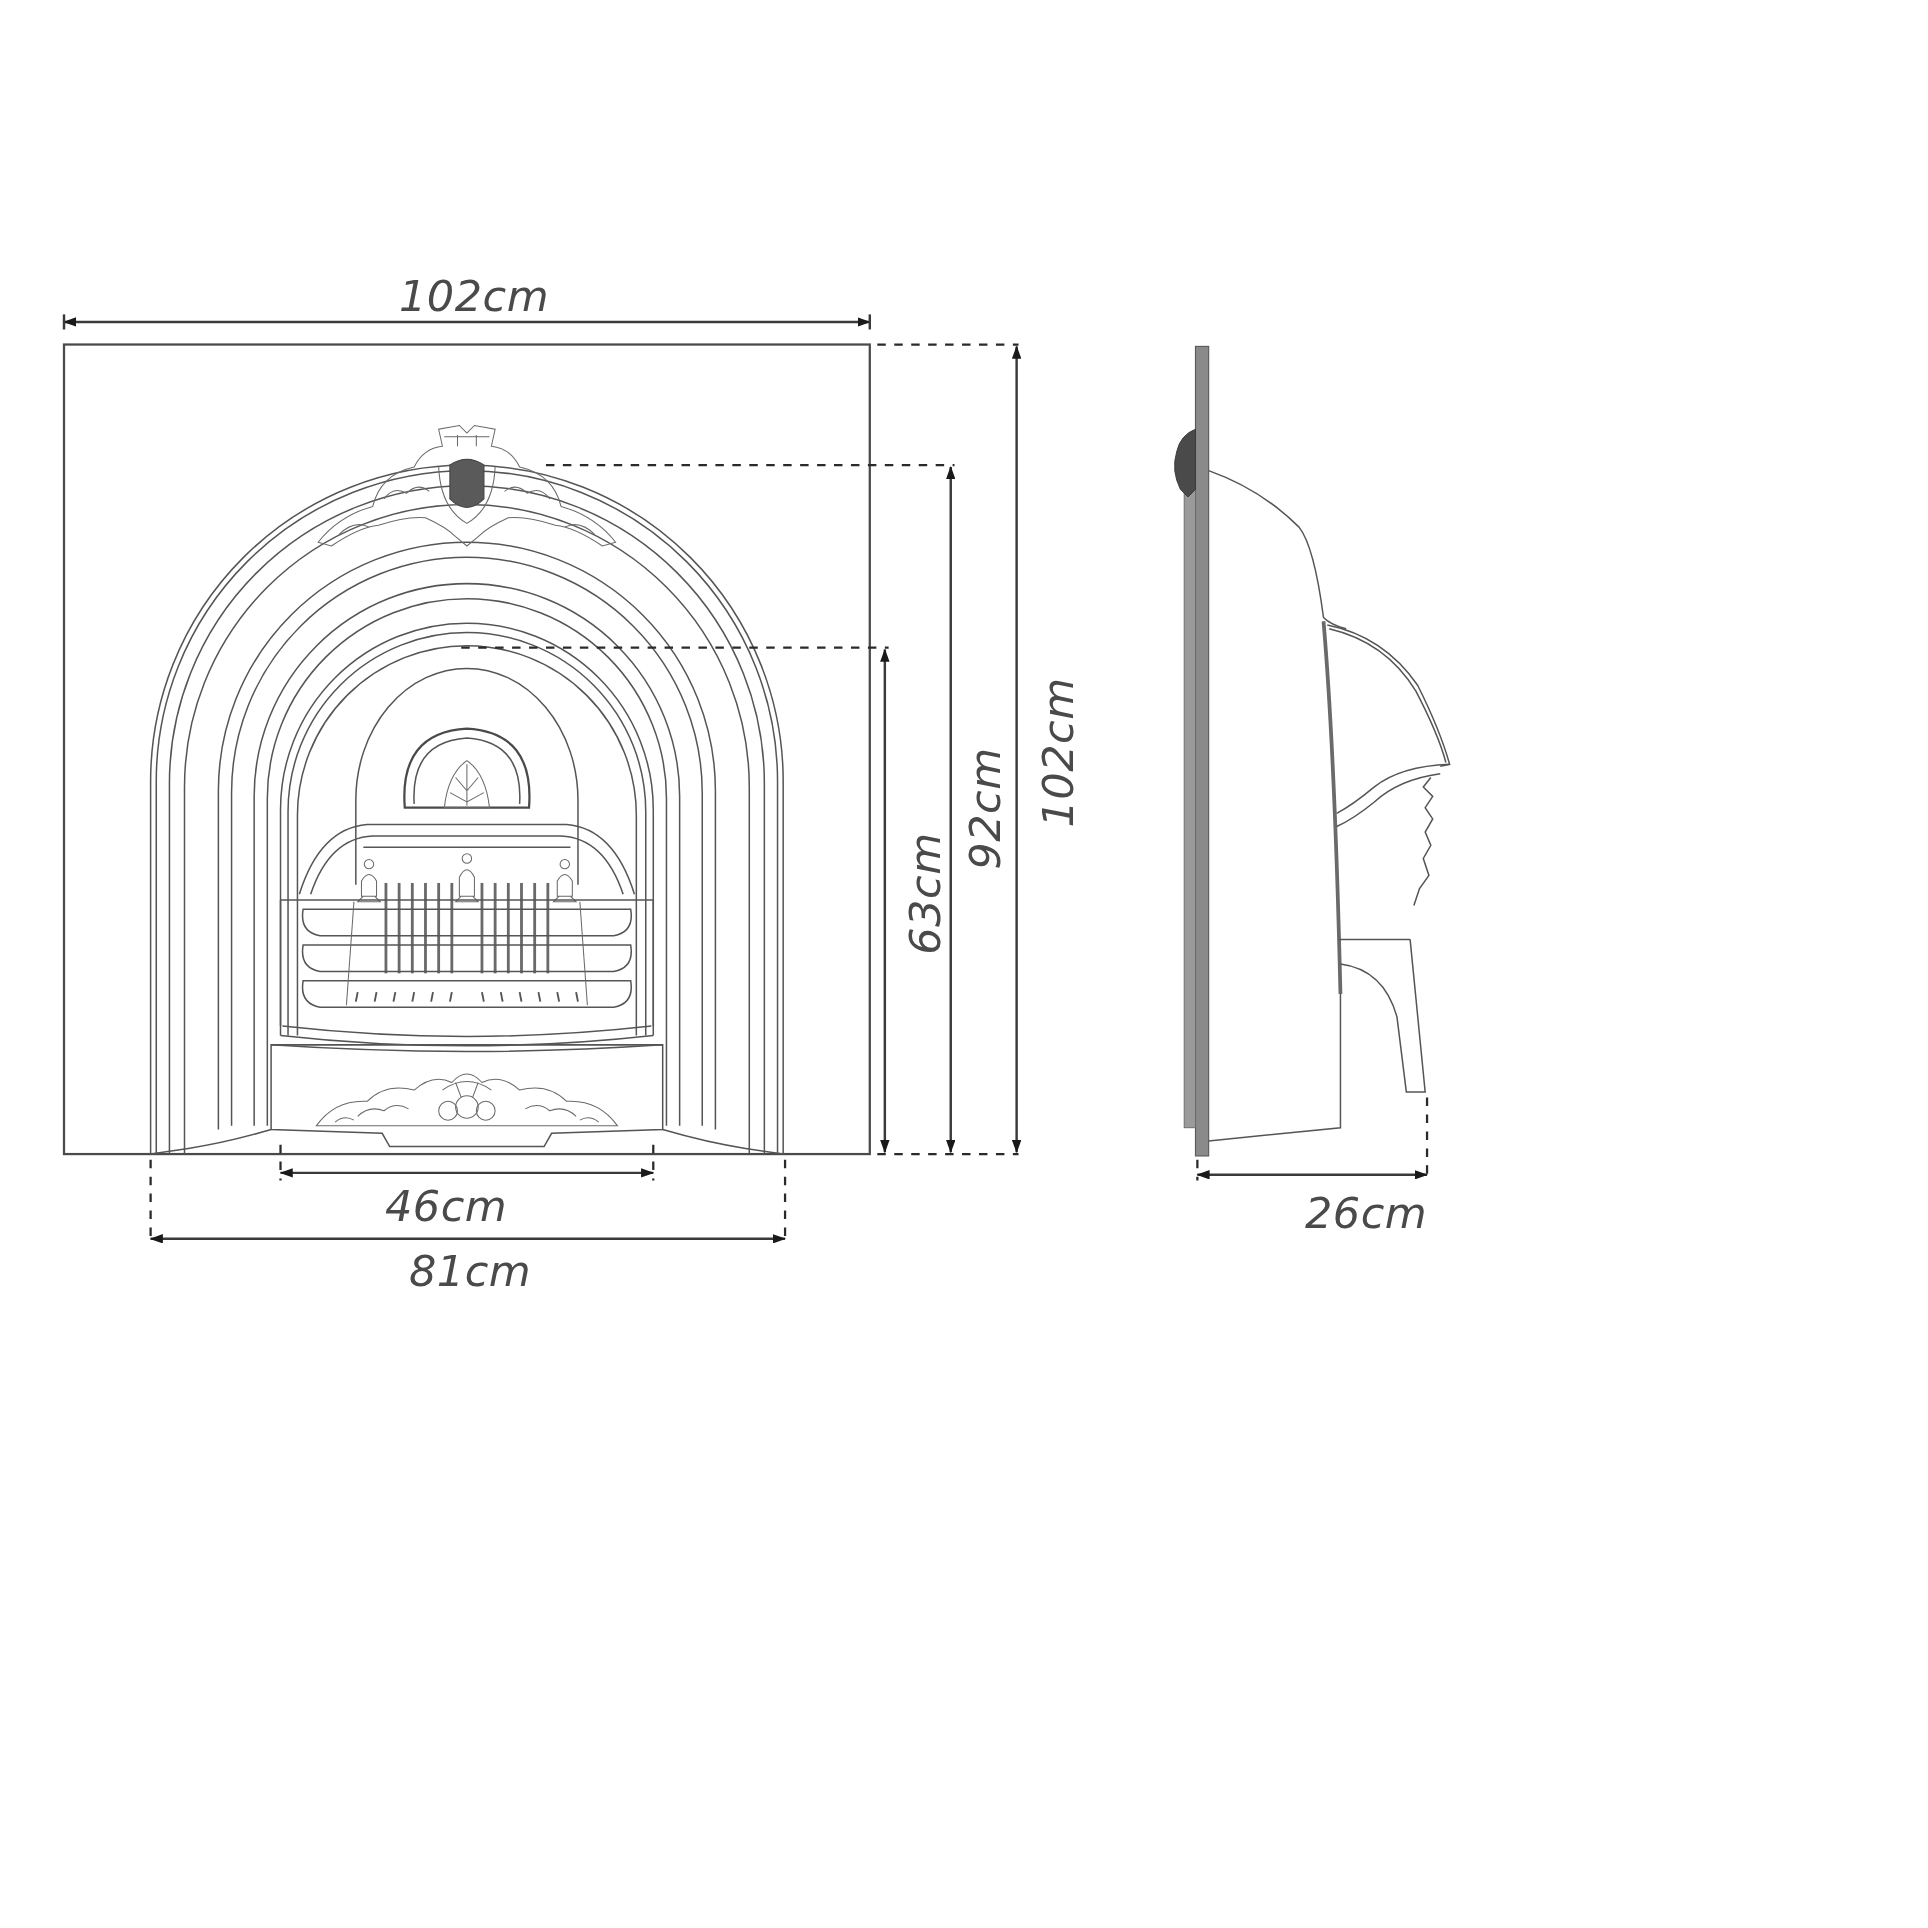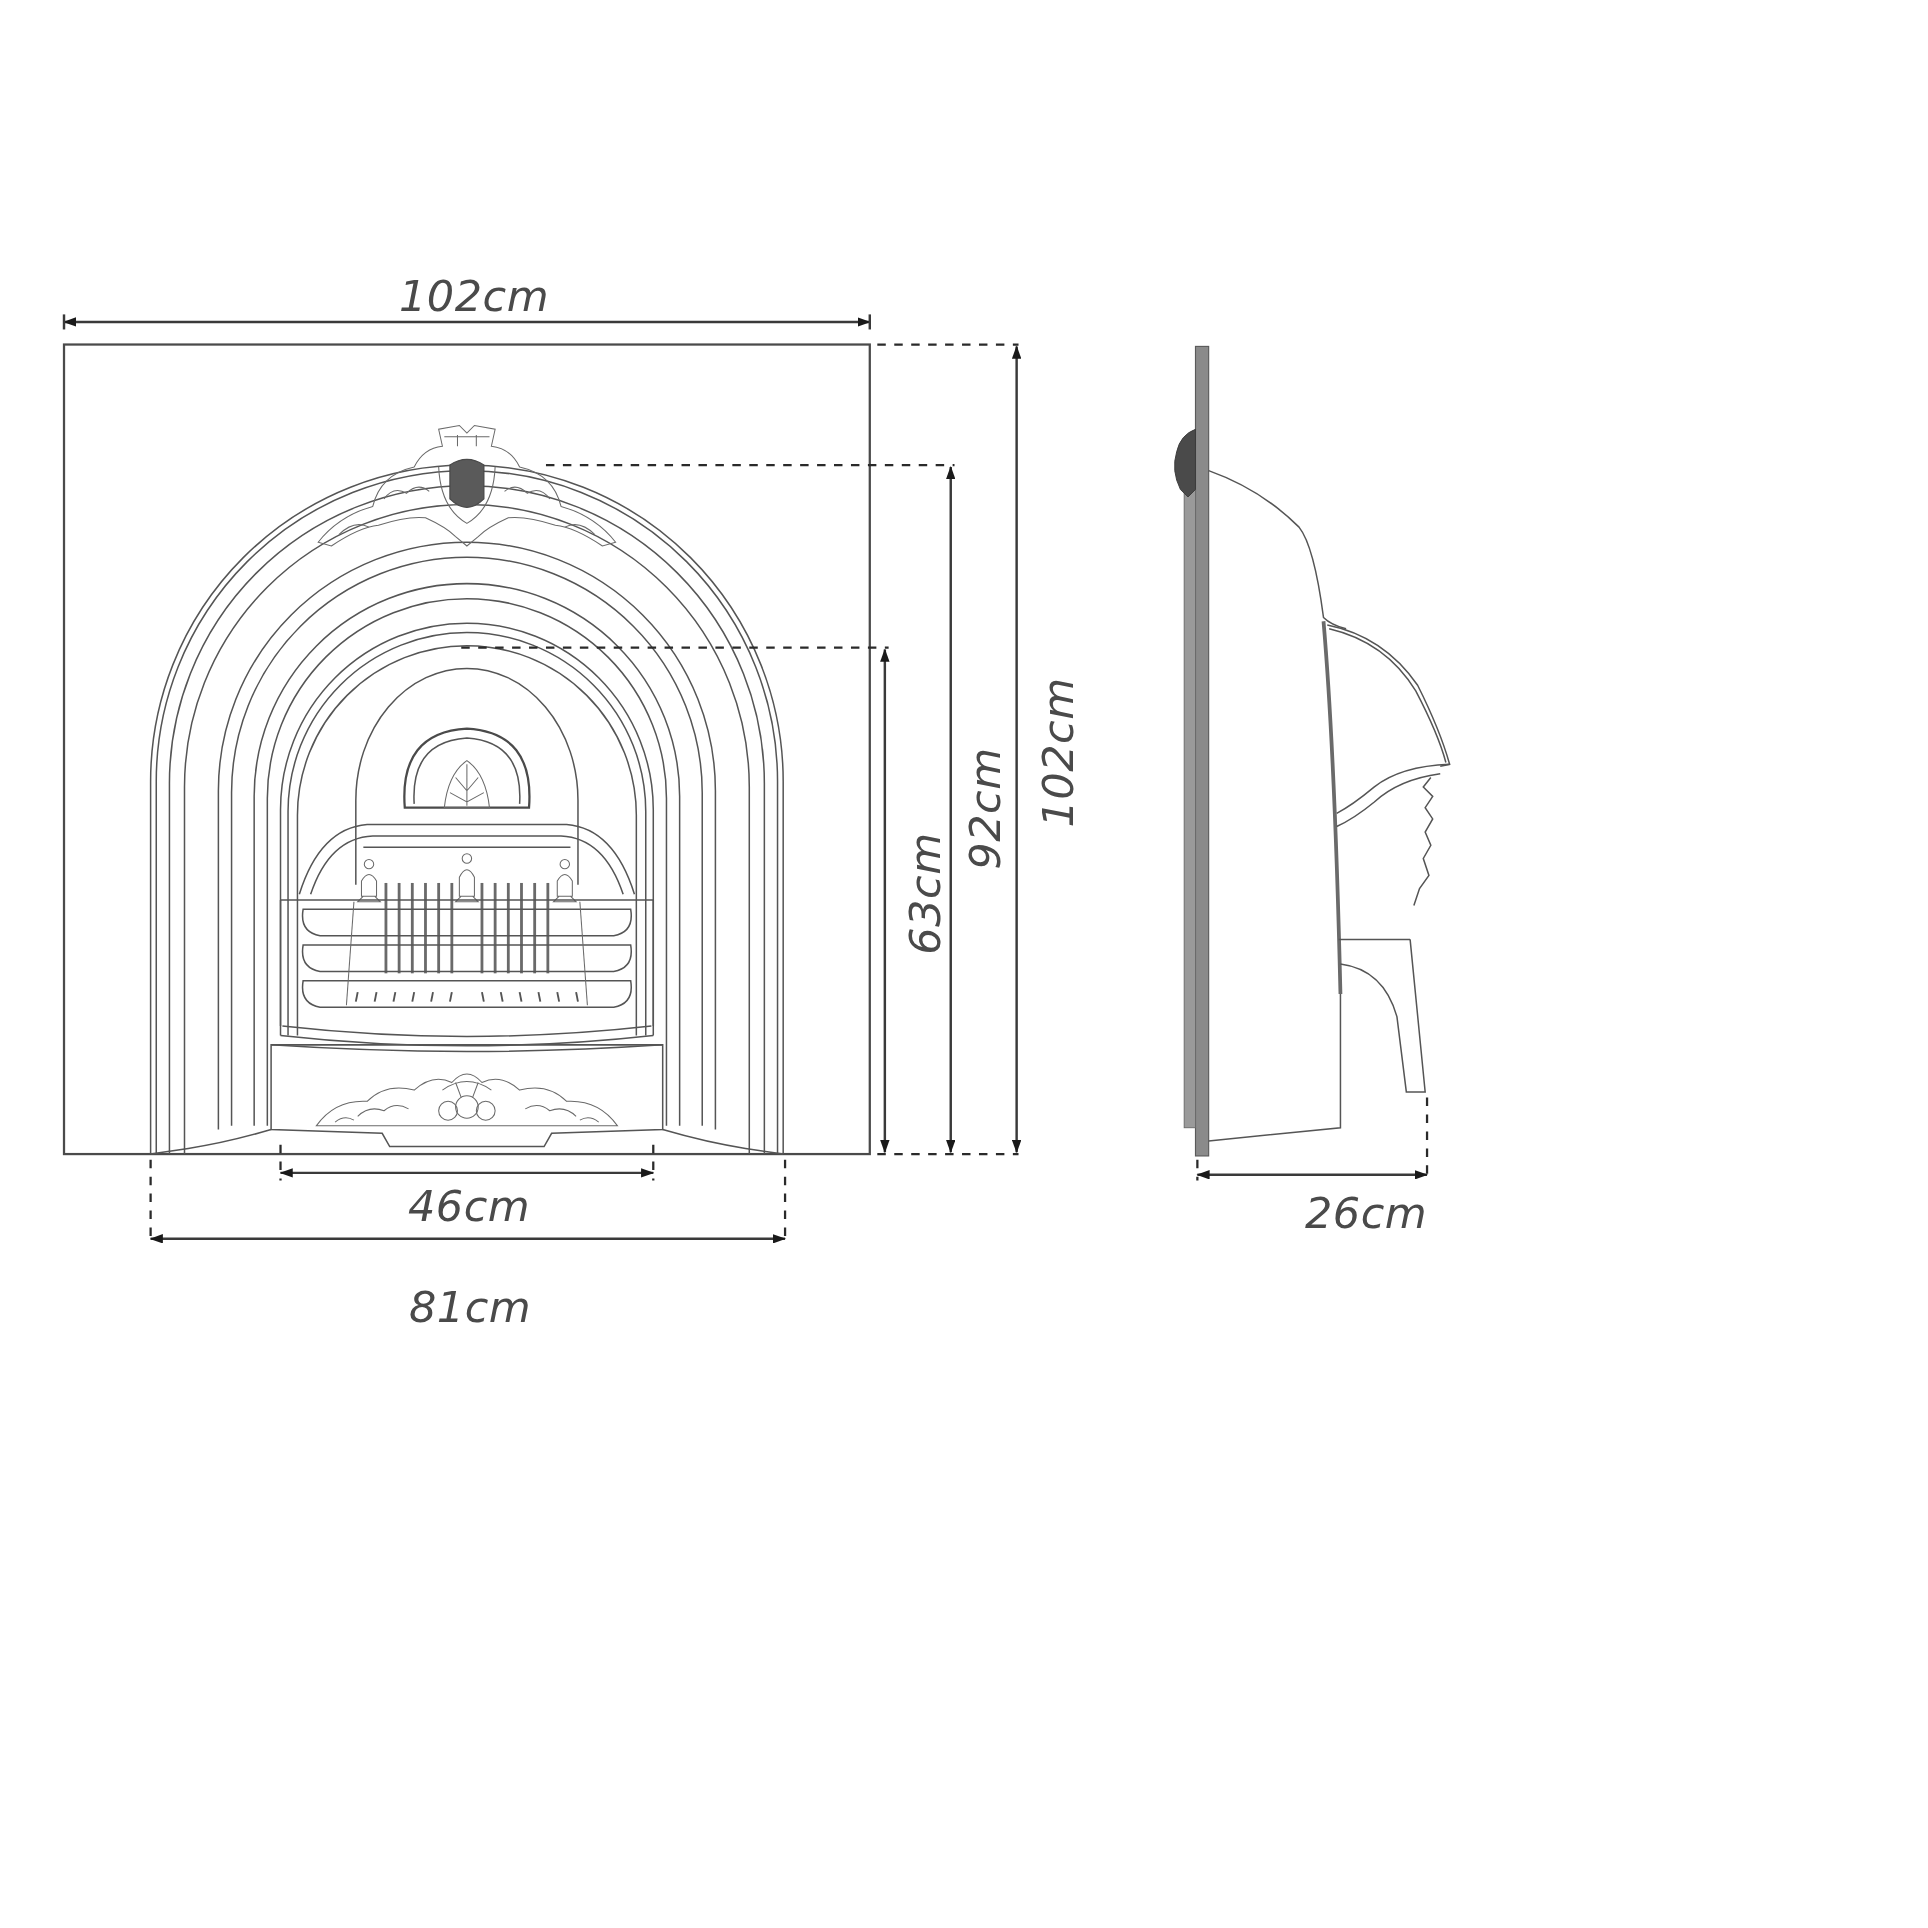--- a/index.html
+++ b/index.html
@@ -191,22 +191,22 @@
       <line class="dash" x1="834" y1="1232" x2="834" y2="1322"></line>
       <line class="dim" x1="160" y1="1316" x2="834" y2="1316" marker-start="url(#arrowStart)" marker-end="url(#arrowEnd)"></line>
 
       <line class="dash" x1="1516" y1="1166" x2="1516" y2="1254"></line>
       <line class="dash" x1="1272" y1="1232" x2="1272" y2="1254"></line>
       <line class="dim" x1="1272" y1="1248" x2="1516" y2="1248" marker-start="url(#arrowStart)" marker-end="url(#arrowEnd)"></line>
     </g>
   </svg>
 
   <div class="lbl" style="left:399px; top:275px;">102cm</div>
-  <div class="lbl" style="left:408px; top:1185px;">46cm</div>
-  <div class="lbl" style="left:409px; top:1250px;margin-top:36px;">81cm</div>
+  <div class="lbl" style="left:385px; top:1185px;">46cm</div>
+  <div class="lbl" style="left:409px; top:1250px;">81cm</div>
   <div class="lbl" style="left:1305px; top:1192px;">26cm</div>
 
   <div class="vlbl" style="left:859px; top:872px; width:132px; text-align:center;">63cm</div>
   <div class="vlbl" style="left:919px; top:787px; width:132px; text-align:center;">92cm</div>
   <div class="vlbl" style="left:983px; top:731px; width:151px; text-align:center;">102cm</div>
 
 </div>
 
 
 </body></html>

